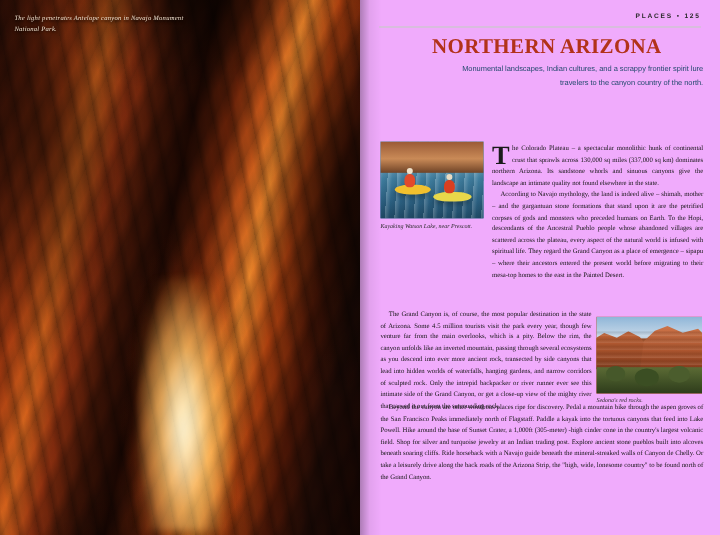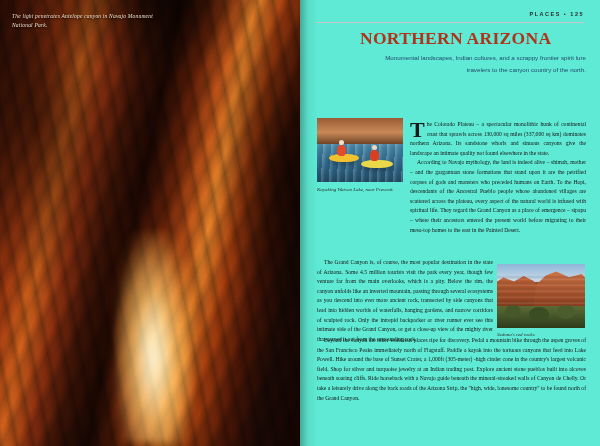--- a/index.html
+++ b/index.html
@@ -54,21 +54,21 @@
     font-size: 5.5px;
     line-height: 1.65;
     letter-spacing: 0.2px;
     text-shadow: 0 1px 2px rgba(0,0,0,0.9);
   }
 
   
   .right-page {
     position: relative;
     width: 300px; height: 446px;
-    background: #5eead4;
+    background: #f0abfc;
     padding: 0;
   }
   .folio {
     position: absolute; right: 16px; top: 11px;
     font-family: "Liberation Sans", sans-serif;
     font-size: 5.5px;
     letter-spacing: 1.5px;
     color: #2a2a2a;
     font-weight: bold;
   }

